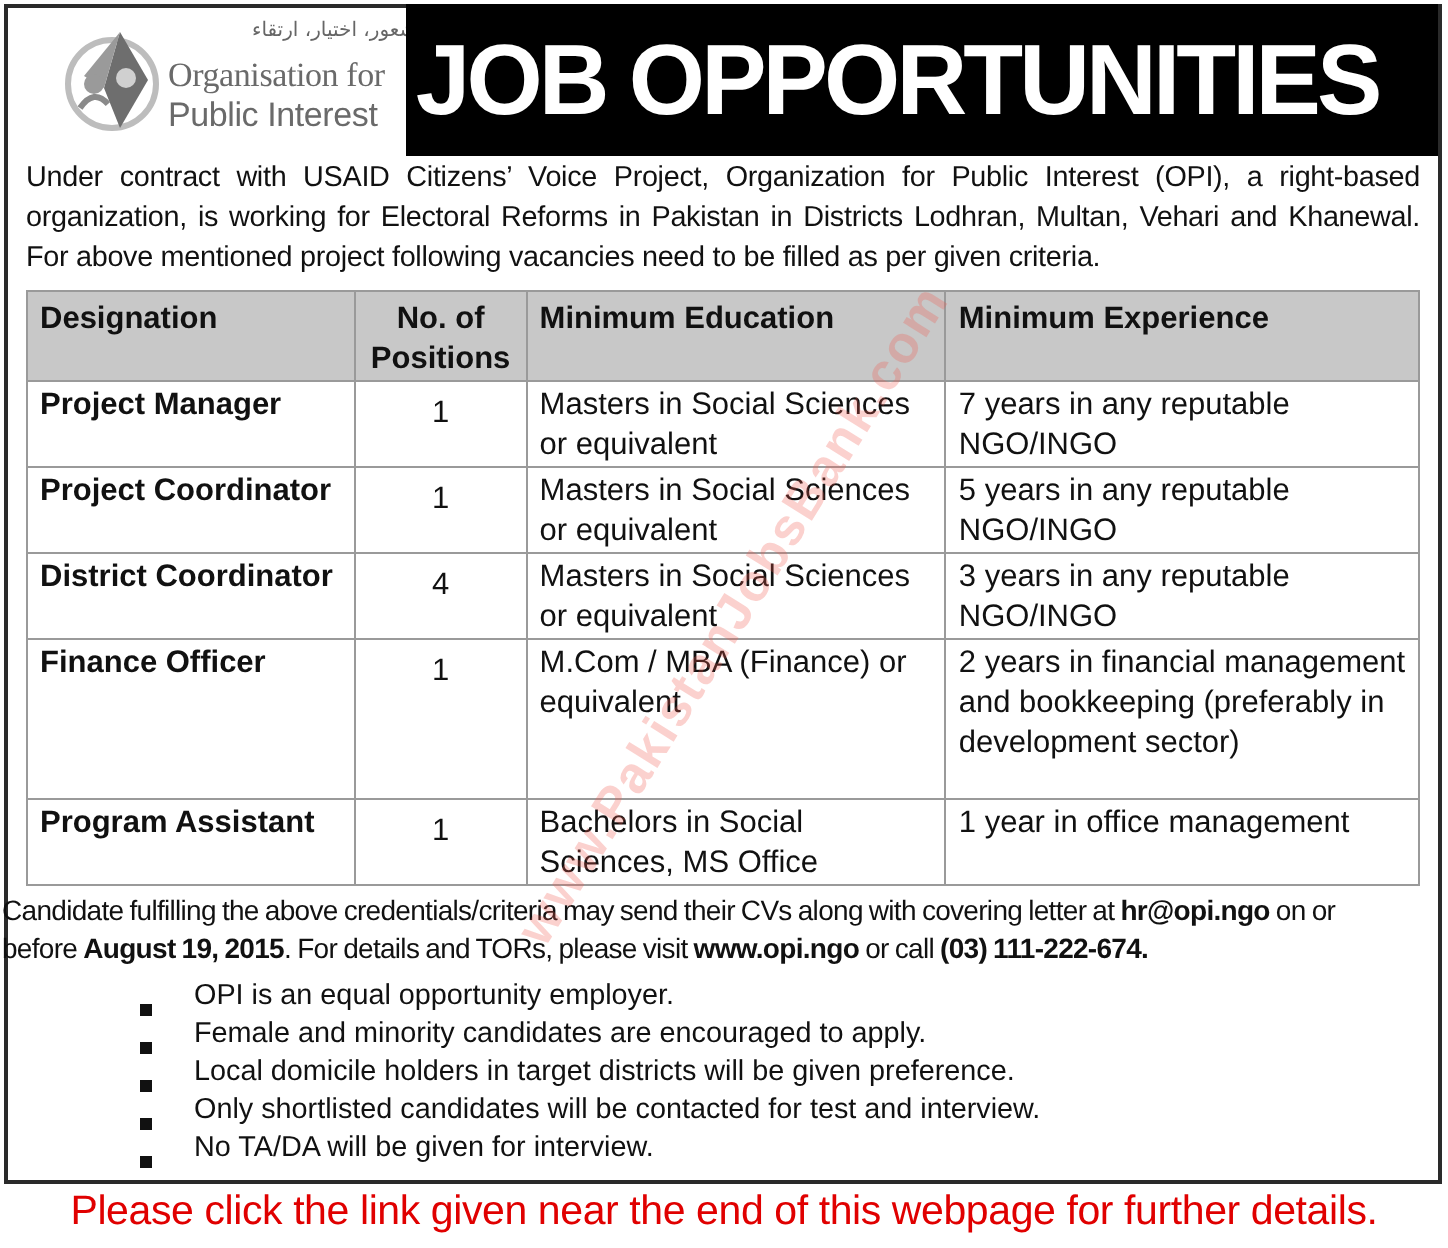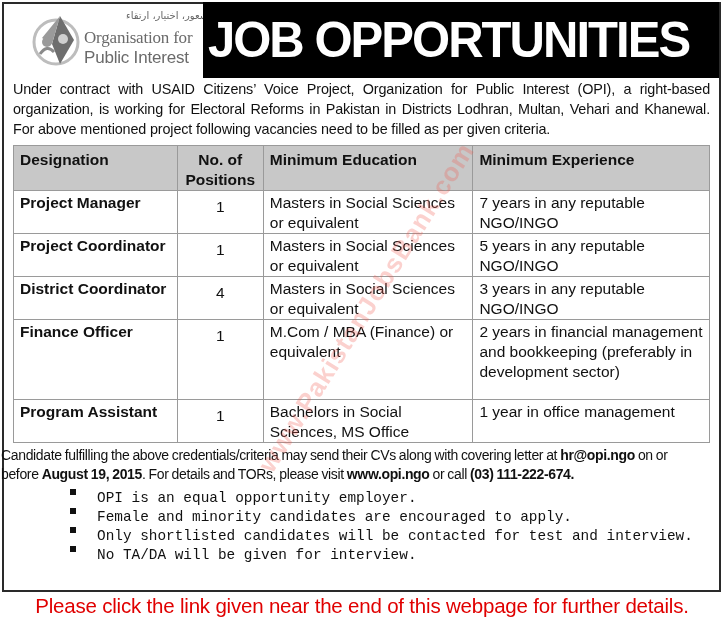--- a/index.html
+++ b/index.html
@@ -62,21 +62,21 @@
     
     .apply {
       position: absolute; left: 1px; top: 446px; width: 700px;
       font-size: 14px; line-height: 19px; font-family: "Liberation Sans", sans-serif;
       letter-spacing: -0.35px; word-spacing: -0.5px;
     }
     .apply b { font-weight: bold; }
 
     
     .notes { position: absolute; left: 70px; top: 489px; list-style: none; font-family: "Liberation Sans", sans-serif; font-size: 14.4px; line-height: 19px; }
-    .notes li { display: flex; align-items: flex-start; font-family: Liberation Mono, monospace; }
+    .notes li { display: flex; align-items: flex-end; }
     .bullet { display: inline-block; width: 6px; height: 6px; background: #111; margin-right: 21px; }
 
     
     .footer-note {
       position: absolute; left: 0; top: 594px; width: 724px; text-align: center;
       font-family: "Liberation Sans", sans-serif; color: #e00000; font-size: 20.5px;
       letter-spacing: -0.2px;
     }
 
     
@@ -163,20 +163,24 @@
   <li>
       <span class="bullet"></span>
       <span>OPI is an equal opportunity employer.</span>
     </li>
   <li>
       <span class="bullet"></span>
       <span>Female and minority candidates are encouraged to apply.</span>
     </li>
   <li>
       <span class="bullet"></span>
+      <span>Local domicile holders in target districts will be given preference.</span>
+    </li>
+  <li>
+      <span class="bullet"></span>
       <span>Only shortlisted candidates will be contacted for test and interview.</span>
     </li>
   <li>
       <span class="bullet"></span>
       <span>No TA/DA will be given for interview.</span>
     </li>
 </ul>
 
 <div class="watermark">www.PakistanJobsBank.com</div>
 

